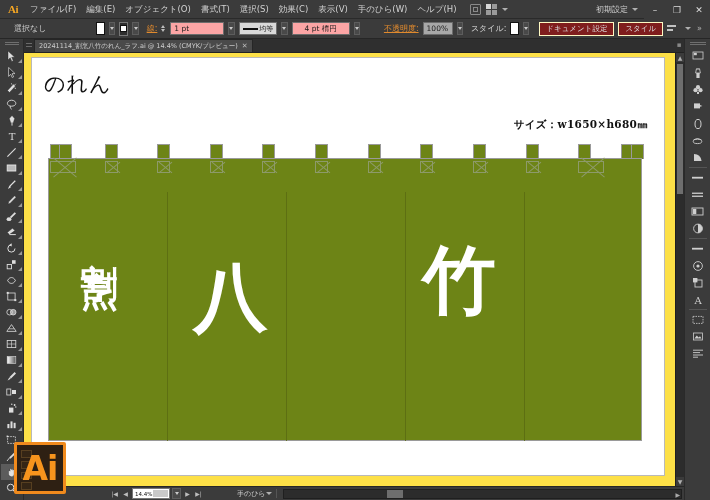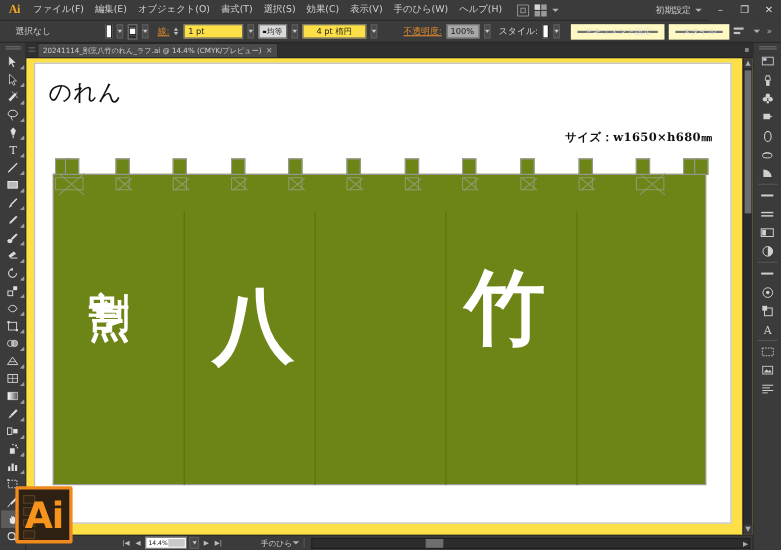--- a/index.html
+++ b/index.html
@@ -51,37 +51,37 @@
   .cb-text.lbl { color:#d6d6d6; }
   .swatch-white { width:13px;height:13px;background:#fff;border:1px solid #111; }
   .swatch-box {
     width:14px;height:14px;background:#2e2e2e;border:1px solid #777;
     display:flex;align-items:center;justify-content:center;
   }
   .swatch-box i { width:7px;height:7px;background:#fff;border:1px solid #111;display:block; }
   .mini-arrow { width:9px;height:13px;background:#494949;border:1px solid #5d5d5d;display:flex;align-items:center;justify-content:center; }
   .mini-arrow::after { content:"";width:0;height:0;border-left:2.5px solid transparent;border-right:2.5px solid transparent;border-top:3px solid #c9c9c9; }
   .field {
-    height:13px;background:#fde047;border:1px solid #6c6c6c;color:#1b1b1b;font-size:7.5px;
+    height:13px;background:#fca5a5;border:1px solid #6c6c6c;color:#1b1b1b;font-size:7.5px;
     display:flex;align-items:center;padding:0 3px;white-space:nowrap;
   }
   .field.wide { min-width:54px; }
   .field.pct { min-width:30px; background:#a8a8a8; }
   .spinner { display:flex;flex-direction:column;justify-content:center;gap:1px;padding-right:1px; }
   .spinner i { width:0;height:0;border-left:2.5px solid transparent;border-right:2.5px solid transparent; }
   .spinner i:first-child{ border-bottom:3px solid #bdbdbd; }
   .spinner i:last-child{ border-top:3px solid #bdbdbd; }
   .strokeprev {
     width:62px;height:13px;background:#d9d9d9;border:1px solid #6c6c6c;
     display:flex;align-items:center;justify-content:flex-start;position:relative;
   }
   .strokeprev::before { content:"";position:absolute;left:3px;right:18px;height:2px;background:#111;top:5px; }
   .strokeprev span { position:absolute;right:3px;font-size:7px;color:#1b1b1b; }
   .btn-doc {
-    height:14px;background:#737373;border:6px solid #fef9c3;color:#dcdcdc;
+    height:14px;background:#7f1d1d;border:1px solid #fef9c3;color:#dcdcdc;
     font-size:7.5px;padding:0 6px;display:flex;align-items:center;white-space:nowrap;
   }
   .cb-right { margin-left:auto;display:flex;align-items:center;gap:6px;padding-right:4px; }
   .align-ic { width:12px;height:11px;position:relative; }
   .align-ic::before{content:"";position:absolute;left:0;top:2px;width:9px;height:2px;background:#c2c2c2;}
   .align-ic::after{content:"";position:absolute;left:0;top:6px;width:6px;height:2px;background:#c2c2c2;}
   .dbl-arrow { color:#b5b5b5;font-size:8px; }
 
   
   .bodyrow { flex:1 1 auto; display:flex; min-height:0; }

